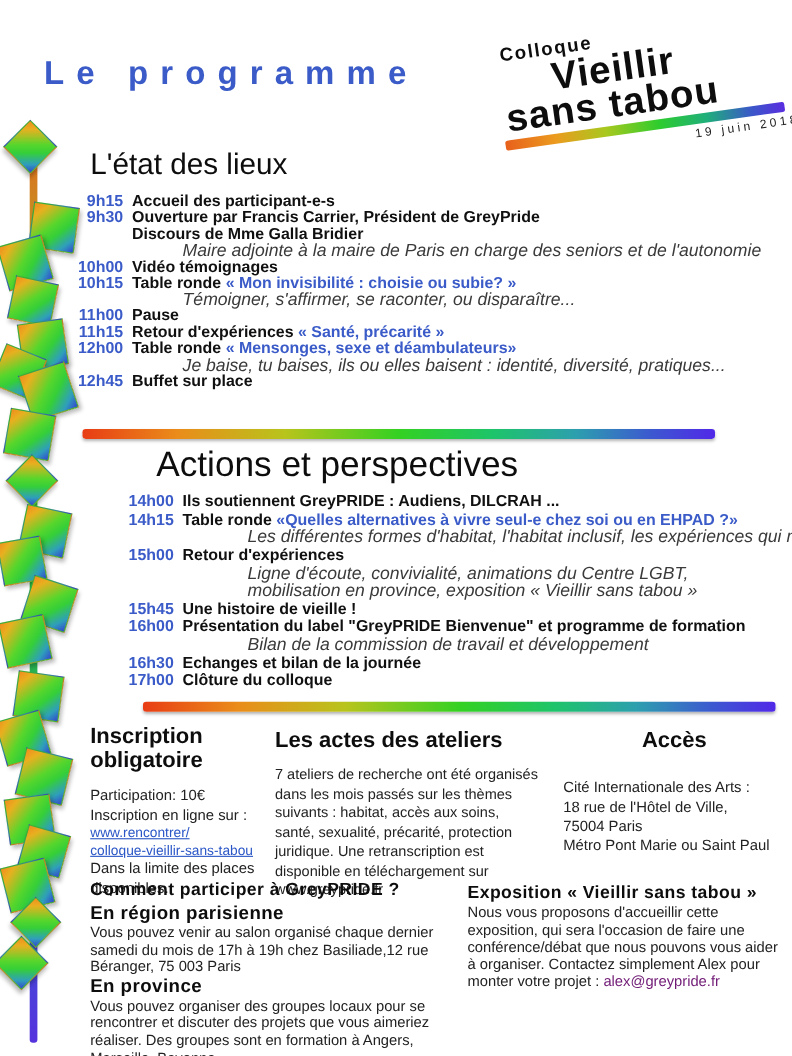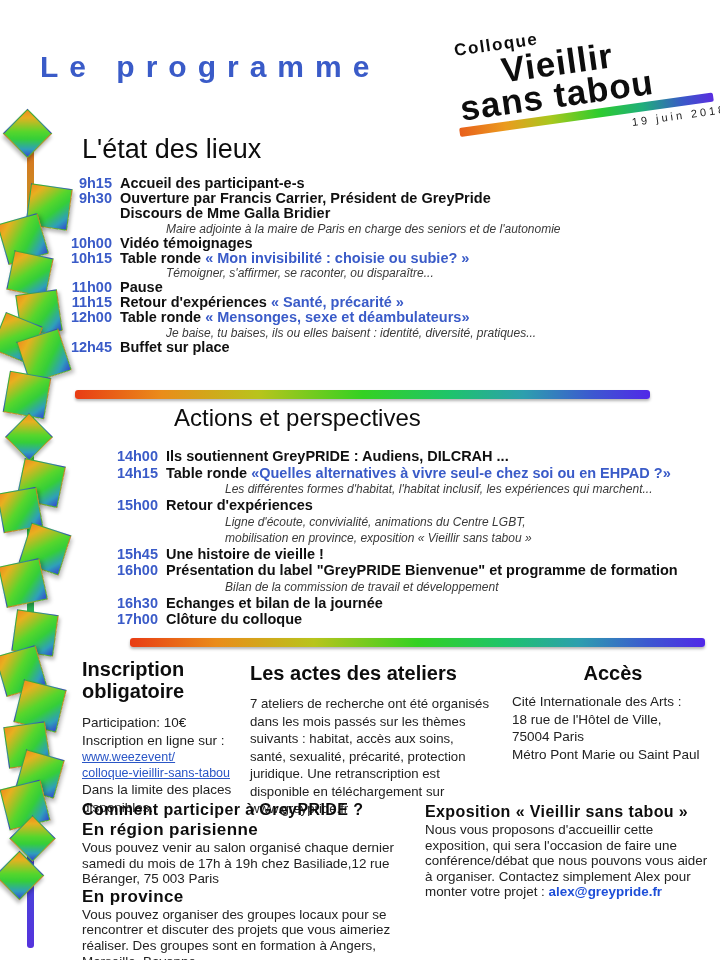--- a/index.html
+++ b/index.html
@@ -17,58 +17,58 @@
   .logo-top { font-size:17px; font-weight:bold; letter-spacing:1.5px; margin-left:6px; }
   .logo-main1 { font-size:35px; font-weight:bold; letter-spacing:1px; line-height:.92; margin-left:50px; }
   .logo-main2 { font-size:35px; font-weight:bold; letter-spacing:1px; line-height:.92; margin-left:4px; }
   .logo-bar { height:9px; width:256px; margin-top:3px; border-radius:2px;
     background:linear-gradient(90deg,#e8601c 0%,#eb9b1e 18%,#a8c81e 36%,#2ecc2e 55%,#1faf7a 72%,#3a58c8 88%,#5a2ee0 100%); }
   .logo-date { font-size:11px; letter-spacing:3px; text-align:right; margin-top:3px; color:#222; }
 
   
   .sec-title { position:absolute; font-weight:normal; color:#0d0d0d; z-index:3; }
   .h1a { left:82px; top:134px; font-size:27px; }
-  .h2a { left:142px; top:404px; font-size:24px;margin-left:32px; }
+  .h2a { left:142px; top:404px; font-size:32px; }
 
   .plist { position:absolute; z-index:3; }
   .prow { display:flex; font-weight:bold; font-size:14.5px; color:#101010; white-space:nowrap; }
   .list1 .prow { line-height:15.2px; }
   .list2 .prow { line-height:16.5px; }
   .ptime { width:50px; text-align:right; color:#3a5bc8; flex:none; margin-right:8px; }
   .phl { color:#3a5bc8; }
-  .pnote { font-style:italic; font-size:12px; color:#3a3a3a; font-weight:normal; white-space:nowrap; }
+  .pnote { font-style:italic; font-size:16px; color:#3a3a3a; font-weight:normal; white-space:nowrap; }
   .list1 .pnote { margin-left:104px; line-height:14px; }
   .list2 .pnote { margin-left:117px; line-height:16px; }
 
   .rainbow-bar { position:absolute; height:9px; border-radius:3px; z-index:3; box-shadow:0 2px 3px rgba(0,0,0,.3);
     background:linear-gradient(90deg,#e83c14 0%,#ea8c1a 15%,#b8c41c 32%,#34d122 50%,#1ec46a 65%,#2d9fae 78%,#3c58d0 90%,#5128e8 100%); }
   .bar1 { left:75px; top:390px; width:575px; }
   .bar2 { left:130px; top:638px; width:575px; }
 
   
   .col { position:absolute; z-index:3; color:#222; }
   .col h3 { margin:0; font-size:20px; font-weight:bold; color:#0d0d0d; line-height:22px; }
   .col-inscription { left:82px; top:658px; width:152px; }
   .col-inscription .body { margin-top:12px; font-size:13.5px; line-height:17.5px; }
   .link { color:#2a56c6; text-decoration:underline; font-size:12.5px; line-height:16px; display:block; cursor:pointer; }
   .col-actes { left:250px; top:662px; width:243px; }
   .col-actes h3 { }
   .col-actes .body { margin-top:11px; font-size:13.2px; line-height:17.5px; }
   .col-acces { left:512px; top:662px; width:202px; }
   .col-acces h3 { text-align:center; }
-  .col-acces .body { margin-top:9px; font-size:13.5px; line-height:17.5px; }
+  .col-acces .body { margin-top:23px; font-size:13.5px; line-height:17.5px; }
 
   
   .blk { position:absolute; z-index:3; color:#222; }
   .blk h4 { margin:0; font-size:16px; font-weight:bold; color:#0d0d0d; line-height:20px; letter-spacing:.4px; }
   .blk .sub { font-size:17px; font-weight:bold; color:#0d0d0d; line-height:20px; letter-spacing:.4px; }
   .blk p { margin:0; font-size:13.4px; line-height:15.6px; }
   .participer { left:82px; top:800px; width:338px; }
   .exposition { left:425px; top:802px; width:292px; }
-  .bold-email { font-weight:bold; color:#1d4ed8; }
+  .bold-email { font-weight:normal; color:#701a75; }
 </style>
 </head>
 <body>
 
 <div class="page">
 
   <div>
     <div class="vline"></div>
     <div class="sq" style="left:10px;top:116px;width:33px;height:33px;transform:rotate(45deg);"></div>
     <div class="sq" style="left:28px;top:186px;width:40px;height:40px;transform:rotate(8deg);"></div>
@@ -184,21 +184,21 @@
     </div>
   </div>
 
   <div class="rainbow-bar bar2"></div>
 
   <div class="col col-inscription">
     <h3>Inscription obligatoire</h3>
     <div class="body">
       <div>Participation: 10€</div>
       <div>Inscription en ligne sur :</div>
-      <span class="link">www.weezevent/</span>
+      <span class="link">www.rencontrer/</span>
       <span class="link">colloque-vieillir-sans-tabou</span>
       <div>Dans la limite des places disponibles.</div>
     </div>
   </div>
 
   <div class="col col-actes">
     <h3>Les actes des ateliers</h3>
     <div class="body">7 ateliers de recherche ont été organisés dans les mois passés sur les thèmes suivants : habitat, accès aux soins, santé, sexualité, précarité, protection juridique. Une retranscription est disponible en téléchargement sur www.greypride.fr</div>
   </div>
 

